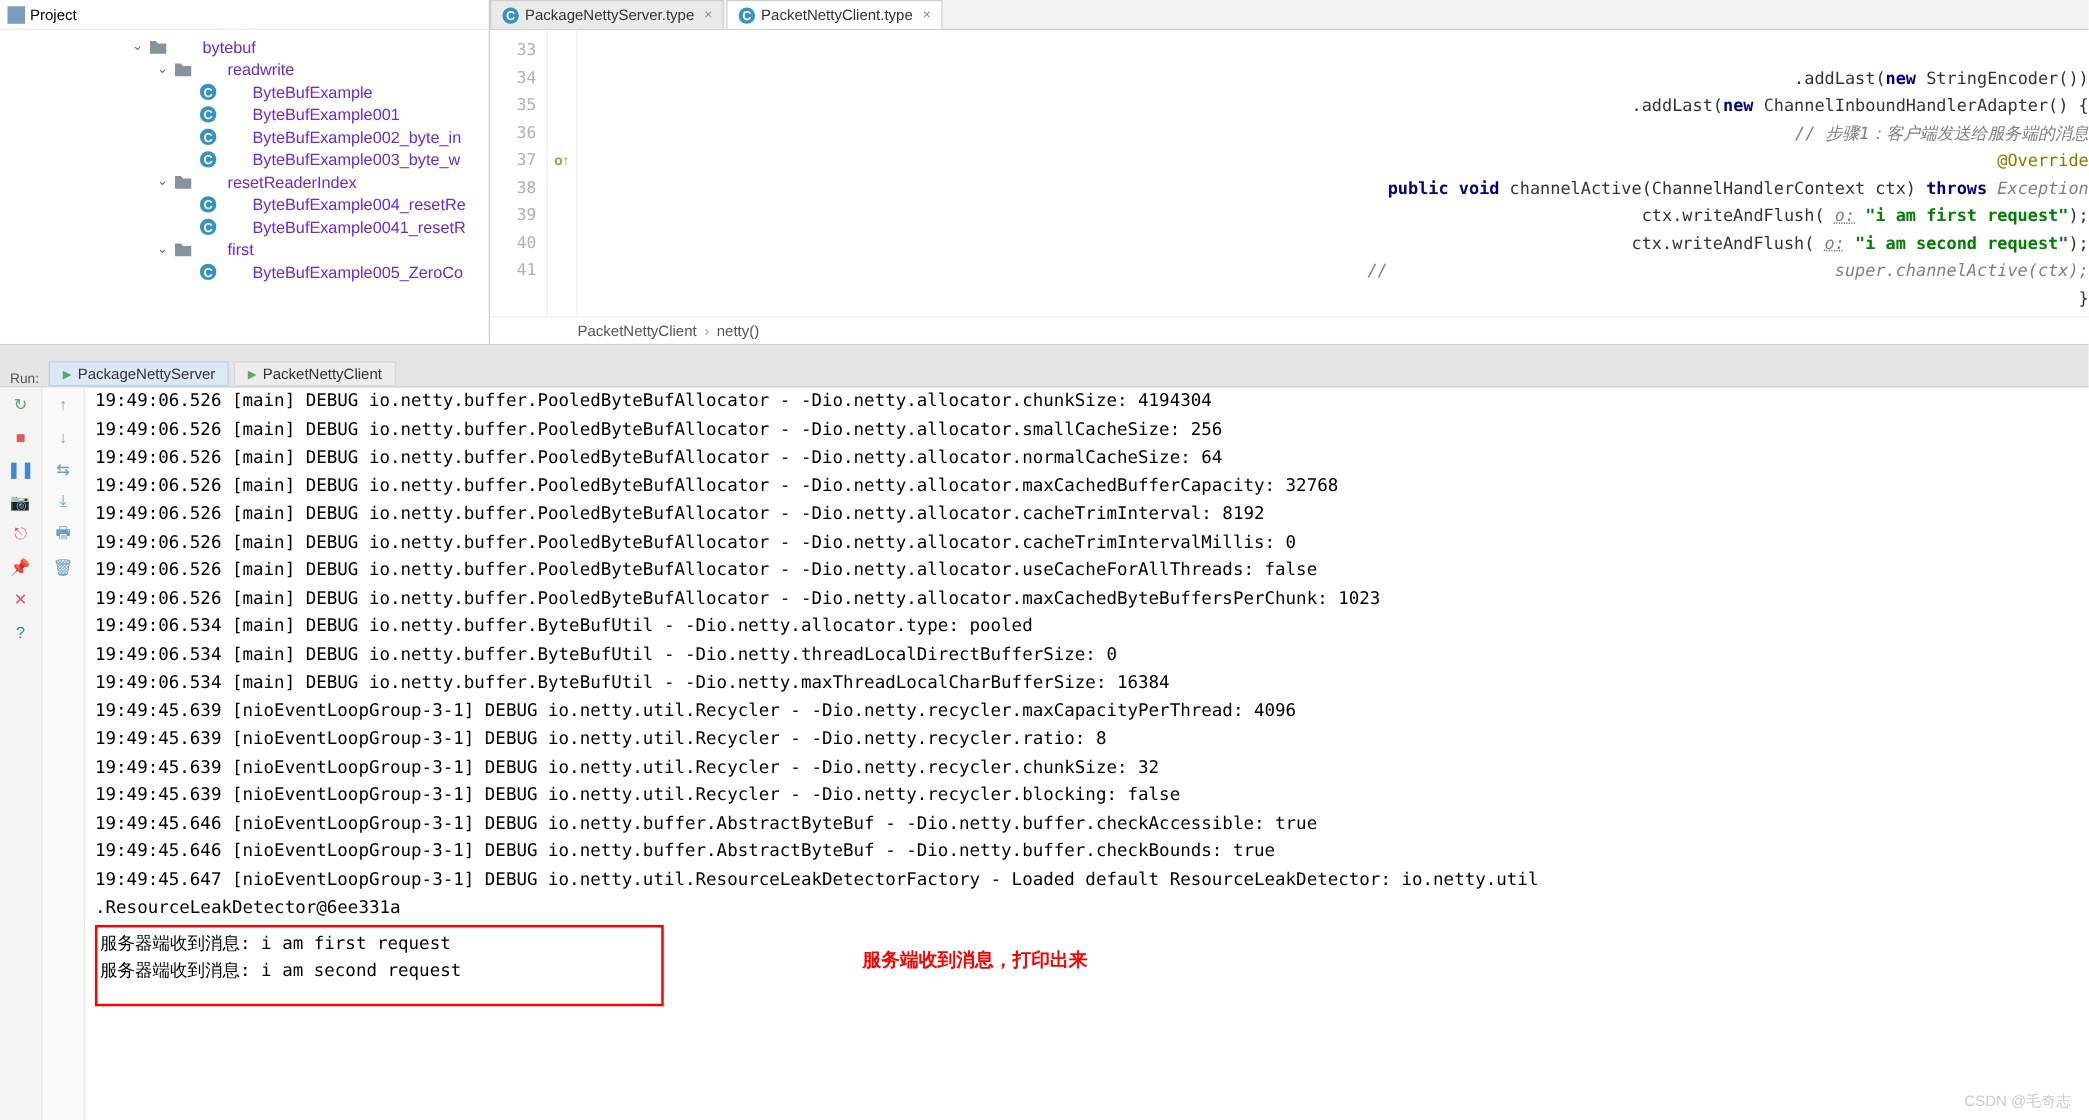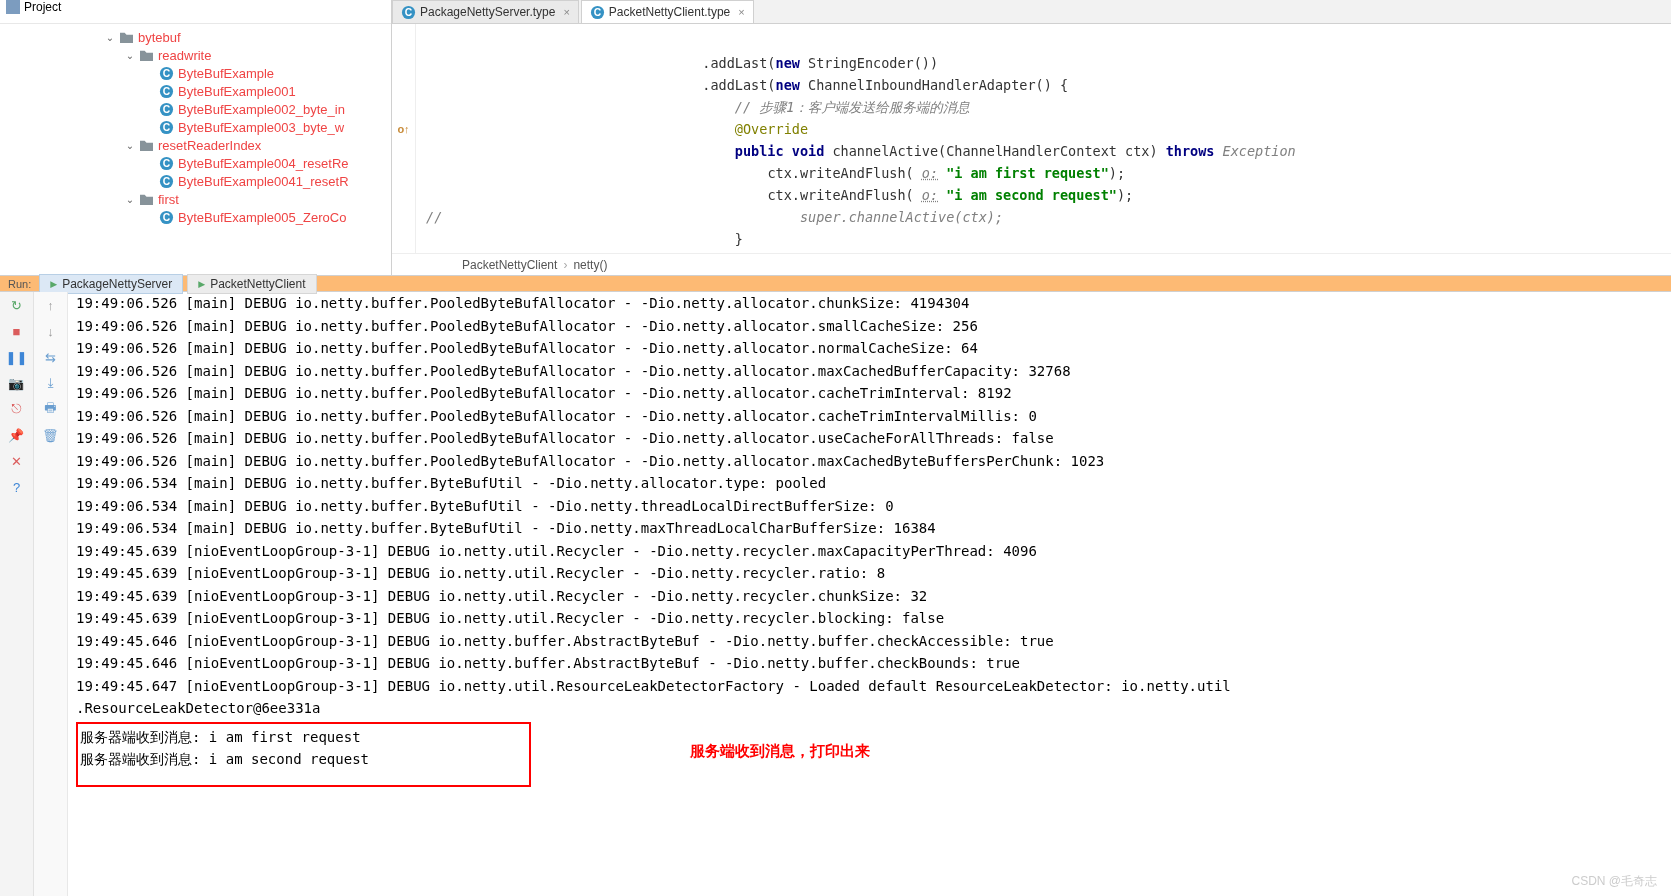--- a/index.html
+++ b/index.html
@@ -1,56 +1,56 @@
 <!DOCTYPE html>
 <html><head>
 <meta charset="utf-8">
 <style>
 * { margin:0; padding:0; box-sizing:border-box; }
 body { font-family:"Segoe UI",Arial,sans-serif; font-size:12px; color:#333; background:#fff; overflow:hidden; }
 .ide { display:flex; flex-direction:column; height:896px; width:1671px; }
 .top-area { display:flex; height:276px; border-bottom:1px solid #d0d0d0; }
 .project-panel { width:392px; border-right:1px solid #d0d0d0; display:flex; flex-direction:column; background:#fff; }
-.project-header { height:24px; display:flex; padding:0 6px; border-bottom:1px solid #e8e8e8; }
+.project-header { height:24px; display:flex; align-items:center; padding:0 6px; border-bottom:1px solid #e8e8e8; }
 .project-header .folder-icon { width:14px; height:14px; background:#7c9cbf; margin-right:4px; }
 .project-header .title { font-size:12px; color:#000; }
 .tree { flex:1; overflow:auto; padding:4px 0 0 0; font-size:13px; }
 .tree-item { display:flex; align-items:center; padding:1px 0 1px 0; white-space:nowrap; }
 .tree-item .chev { width:12px; text-align:center; color:#666; font-size:10px; }
 .tree-item .ficon { width:16px; height:16px; margin:0 4px 0 2px; display:inline-flex; align-items:center; justify-content:center; }
 .folder-svg { fill:#87939a; }
 .class-svg { fill:#3592c4; }
-.tree-item .lbl { color:#ef4444; }
+.tree-item .lbl { color:#6d28d9;margin-left:24px; }
 .ind1 { padding-left:104px; } .ind2 { padding-left:124px; } .ind3 { padding-left:144px; }
 .editor-side { flex:1; display:flex; flex-direction:column; }
 .tab-bar { height:24px; display:flex; align-items:flex-end; background:#f2f2f2; border-bottom:1px solid #d0d0d0; }
 .tab { height:23px; display:flex; align-items:center; padding:0 8px; background:#eaeaea; border:1px solid #d0d0d0; border-bottom:none; margin-right:2px; font-size:12px; }
 .tab.active { background:#fff; }
 .tab .ficon { width:14px; height:14px; margin-right:5px; }
 .tab .close-x { margin-left:8px; color:#888; font-size:11px; }
 .editor-body { flex:1; display:flex; overflow:hidden; background:#fff; }
 .gutter { width:46px; background:#fff; border-right:1px solid #eee; padding-top:6px; }
 .gutter .ln { height:22px; line-height:22px; text-align:right; padding-right:8px; color:#b0b0b0; font-family:"Consolas","Monaco",monospace; font-size:13px; }
 .gutter-marks { width:24px; border-right:1px solid #eee; padding-top:6px; }
 .gutter-marks .mk { height:22px; display:flex; align-items:center; justify-content:center; }
 .override-mark { color:#c88c3b; font-weight:bold; font-size:11px; }
-.code { flex:1; padding:6px 0 0 10px; font-family:"Consolas","Monaco",monospace; font-size:13.5px; line-height:22px; white-space:pre; overflow:hidden; }
+.code { flex:1; padding:6px 0 0 10px; font-family:"Consolas","Monaco",monospace; font-size:13.5px; line-height:22px; white-space:pre; overflow:hidden;text-align:right; }
 .k-new { color:#000080; font-weight:bold; }
 .k-pub { color:#000080; font-weight:bold; }
 .k-void { color:#000080; font-weight:bold; }
 .k-throws { color:#000080; font-weight:bold; }
 .k-anno { color:#808000; }
 .k-str { color:#008000; font-weight:bold; }
 .k-cmt { color:#808080; font-style:italic; }
 .k-param { color:#808080; font-style:italic; text-decoration:underline dotted #808080; }
 .k-super { color:#808080; font-style:italic; }
 .breadcrumb-bar { height:22px; background:#fff; border-top:1px solid #eee; display:flex; align-items:center; padding-left:70px; font-size:12px; color:#555; }
 .breadcrumb-bar .sep { margin:0 6px; color:#aaa; }
 .run-panel { flex:1; display:flex; flex-direction:column; min-height:0; }
-.run-header { height:16px; background:#fdba74; border-bottom:1px solid #d0d0d0; display:flex; align-items:center; }
+.run-header { height:34px; background:#e5e5e5; border-bottom:1px solid #d0d0d0; display:flex; align-items:flex-end; }
 .run-header .run-lbl { padding:0 8px; font-size:11px; color:#555; }
 .run-tab { height:20px; display:flex; align-items:center; padding:0 10px; background:#dce8f5; border:1px solid #b8cfe5; margin-right:4px; font-size:12px; }
 .run-tab.inactive { background:#ececec; border-color:#d6d6d6; }
 .run-tab .play-icon { color:#59a869; margin-right:5px; font-size:9px; }
 .run-body { flex:1; display:flex; min-height:0; }
 .run-toolbar { width:34px; background:#f4f4f4; border-right:1px solid #e2e2e2; display:flex; flex-direction:column; align-items:center; padding-top:4px; gap:8px; }
 .run-toolbar2 { width:34px; background:#f9f9f9; border-right:1px solid #e8e8e8; display:flex; flex-direction:column; align-items:center; padding-top:4px; gap:8px; }
 .tool-icon { width:18px; height:18px; display:flex; align-items:center; justify-content:center; font-size:13px; cursor:pointer; }
 .console { flex:1; overflow:auto; font-family:"Consolas","Monaco",monospace; font-size:14px; line-height:22.5px; padding:0 0 0 8px; color:#000; position:relative; }
 .console .line { white-space:pre; }
@@ -192,20 +192,31 @@
           <div class="tab active">
             <span class="ficon"><svg width="15" height="15" viewBox="0 0 16 16">
                 <circle class="class-svg" cx="8" cy="8" r="7"></circle>
                 <text x="8" y="12" text-anchor="middle" fill="#fff" font-size="11" font-family="Arial" font-weight="bold">C</text>
               </svg></span>
             <span>PacketNettyClient.type</span>
             <span class="close-x">×</span>
           </div>
         </div>
       <div class="editor-body">
+        <div class="gutter" id="gutter">
+            <div class="ln">33</div>
+            <div class="ln">34</div>
+            <div class="ln">35</div>
+            <div class="ln">36</div>
+            <div class="ln">37</div>
+            <div class="ln">38</div>
+            <div class="ln">39</div>
+            <div class="ln">40</div>
+            <div class="ln">41</div>
+          </div>
         <div class="gutter-marks" id="gutter-marks">
             <div class="mk"></div>
             <div class="mk"></div>
             <div class="mk"></div>
             <div class="mk"></div>
             <div class="mk">
               <span class="override-mark">o↑</span>
             </div>
             <div class="mk"></div>
             <div class="mk"></div>

